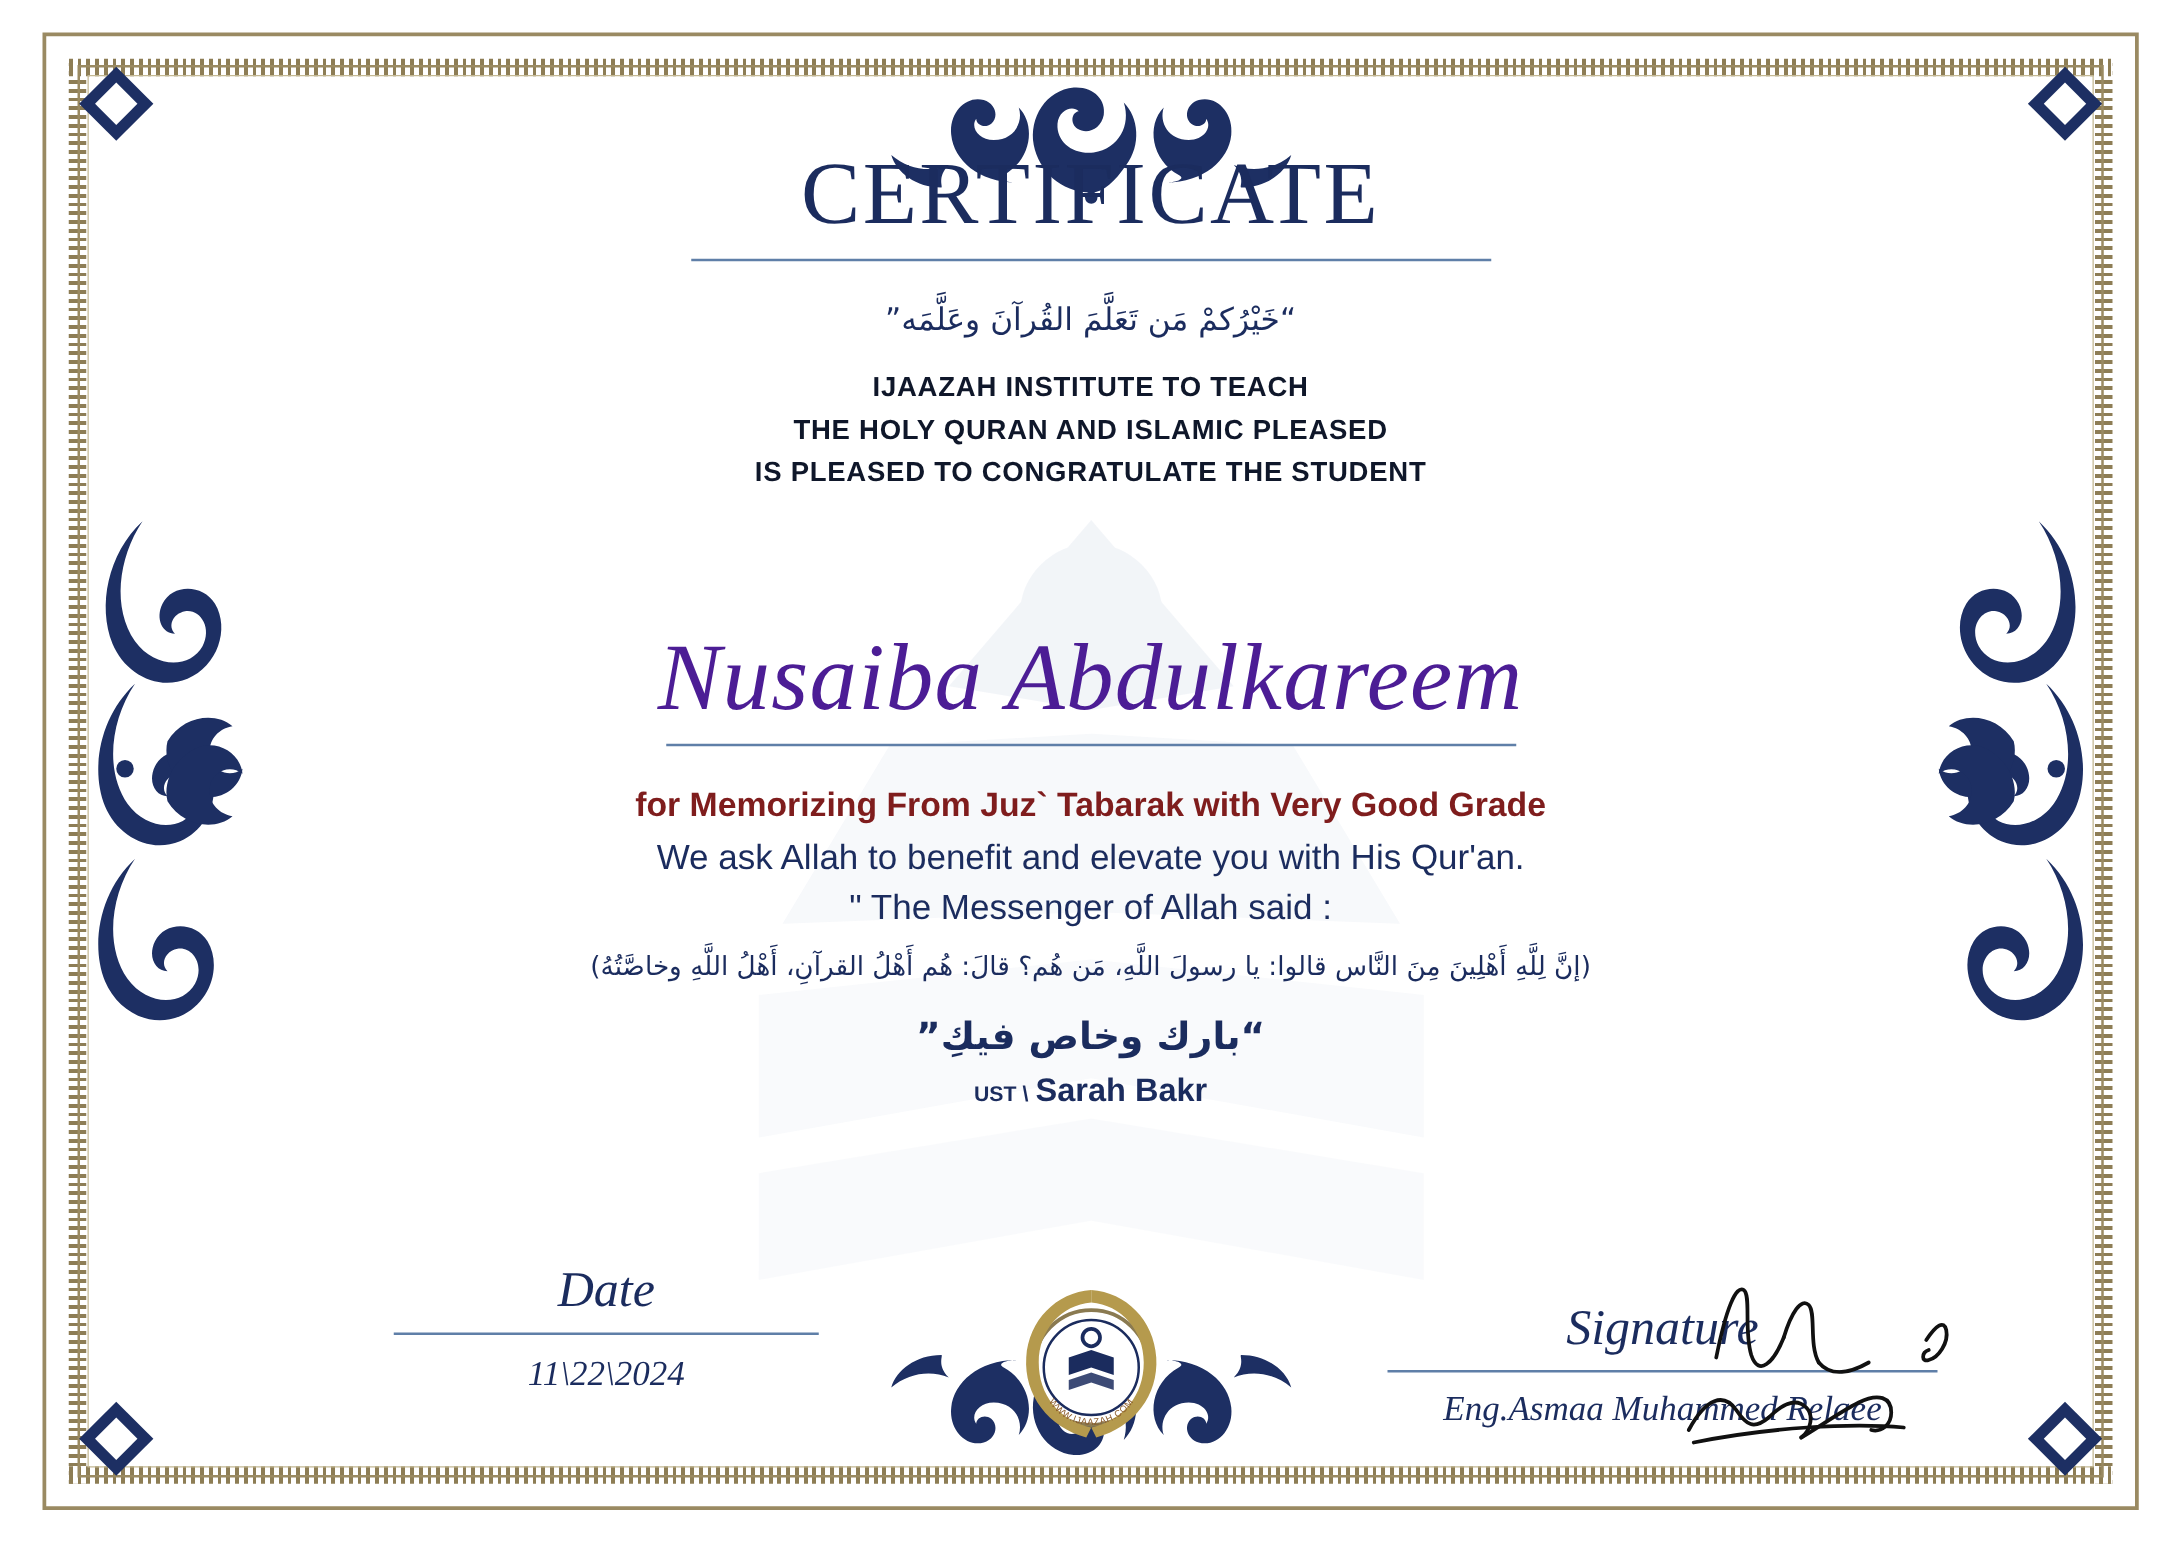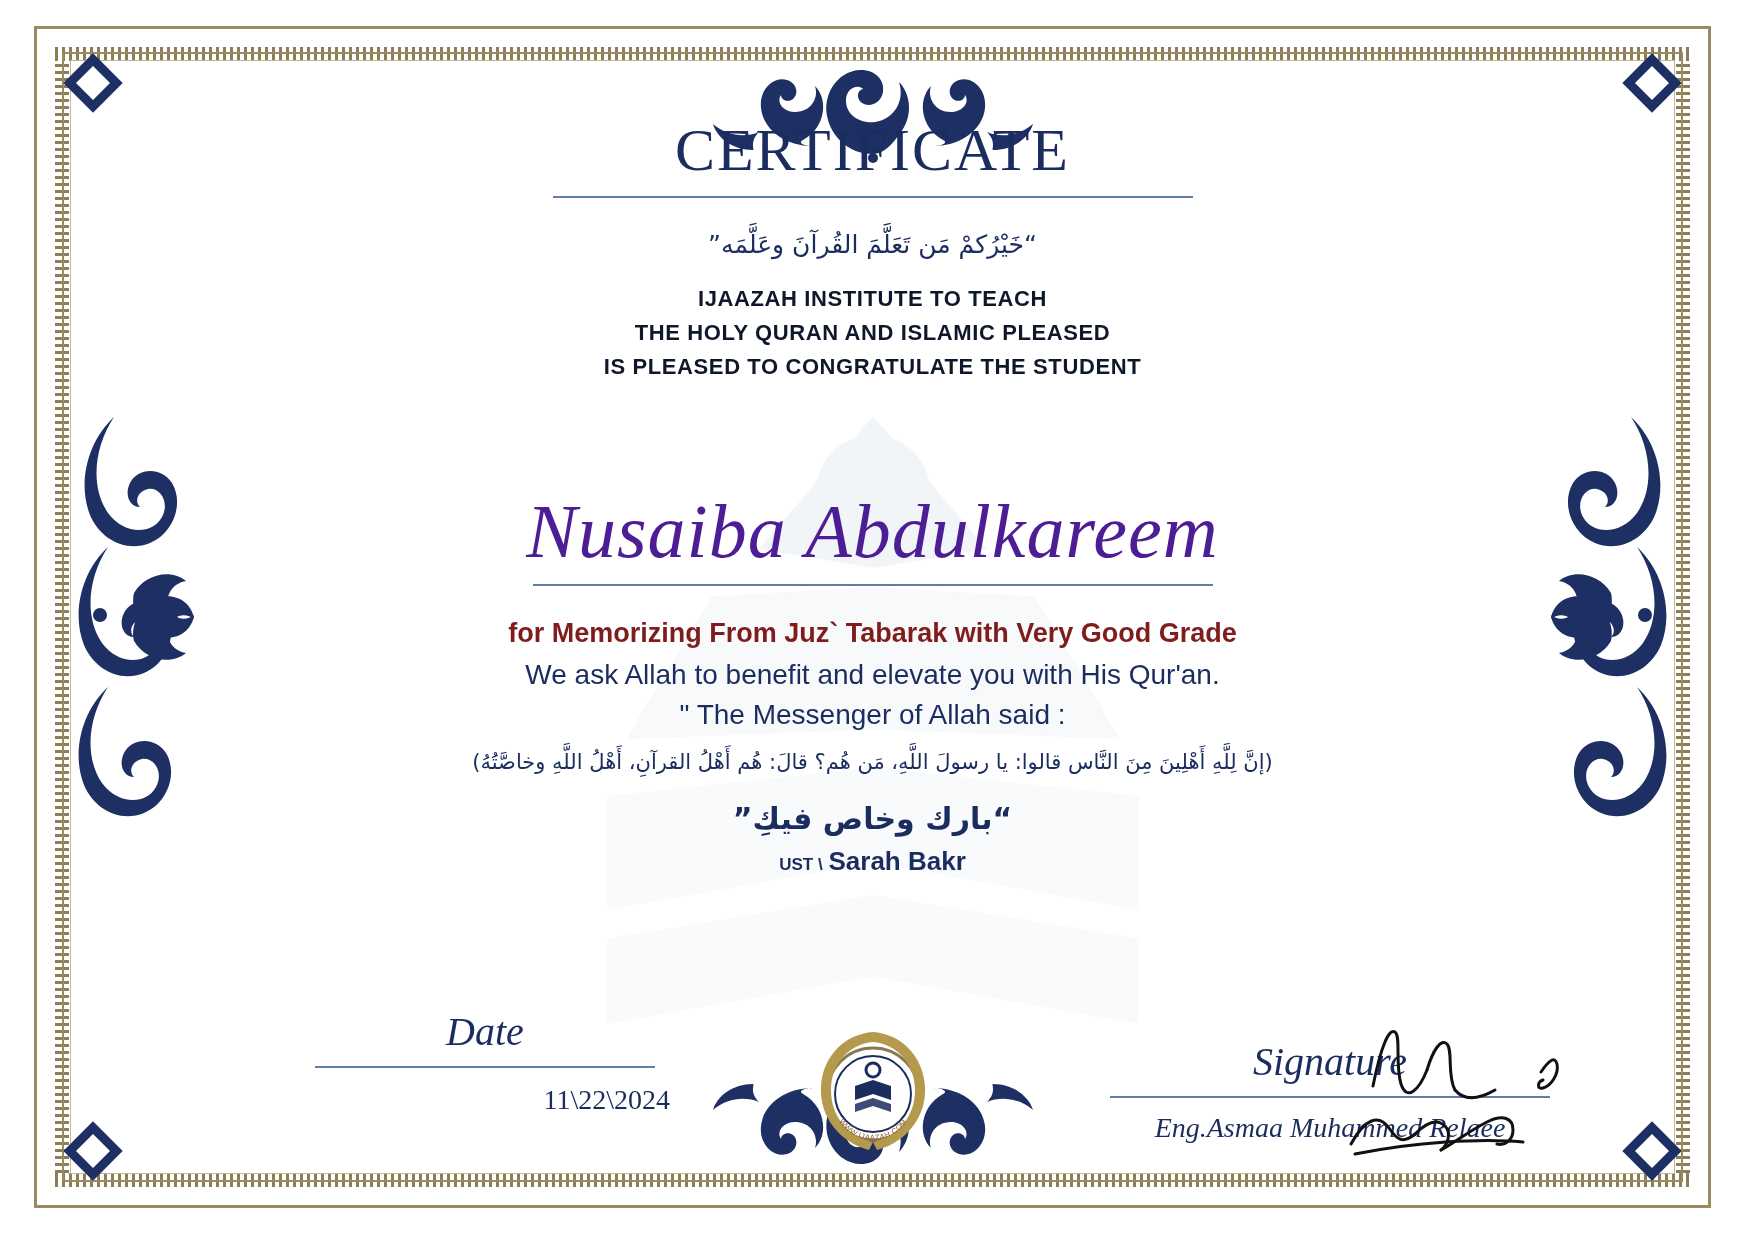--- a/index.html
+++ b/index.html
@@ -118,21 +118,21 @@
   .content {
     position: absolute;
     left: 215px;
     right: 215px;
     top: 120px;
     text-align: center;
   }
 
   .cert-title {
     font-family: "Liberation Serif", serif;
-    font-size: 60px;
+    font-size: 71px;
     letter-spacing: 2px;
     color: #1b2c5e;
     line-height: 1;
     margin: 0 0 14px 0;
     font-weight: 400;
   }
 
   .rule {
     height: 2px;
     background: #5f7fa8;
@@ -234,24 +234,24 @@
   .underline-rule {
     height: 2px;
     background: #5f7fa8;
     margin: 14px auto 0 auto;
   }
   .date-rule { width: 340px; }
   .sig-rule  { width: 440px; }
 
   .date-value {
     font-family: "Liberation Serif", serif;
+    font-style: italic;
     font-size: 28px;
     color: #1b2c5e;
     margin-top: 16px;
-    text-align: right;
   }
   .sig-name {
     font-family: "Liberation Serif", serif;
     font-style: italic;
     font-size: 28px;
     color: #1b2c5e;
     margin-top: 14px;
     white-space: nowrap;
   }
   .handwriting {

